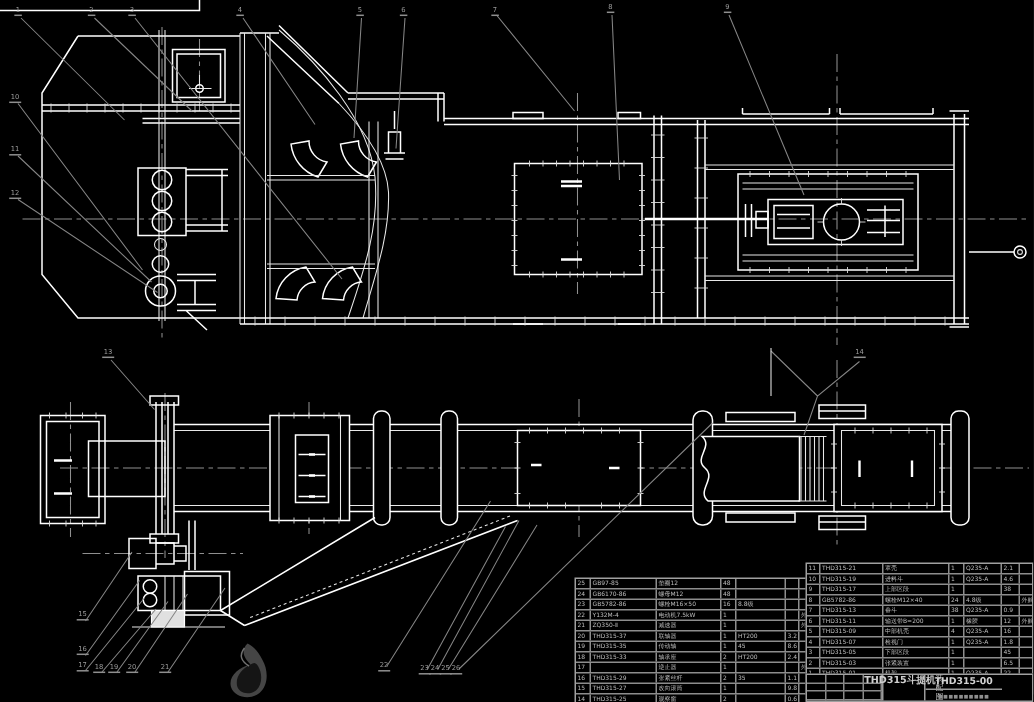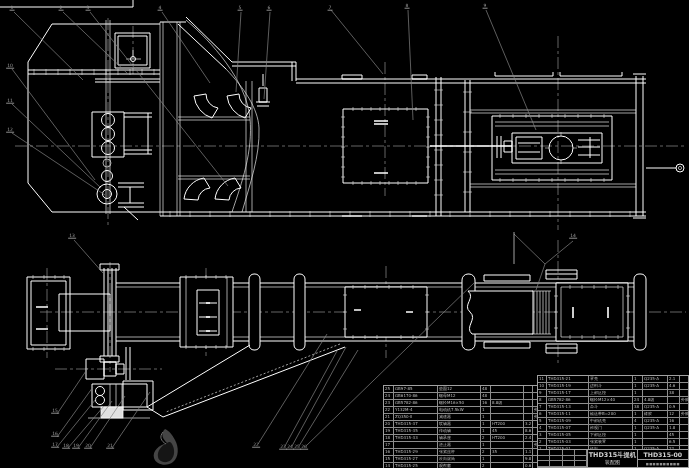--- a/index.html
+++ b/index.html
@@ -26,22 +26,22 @@
             overflow:hidden;white-space:nowrap;padding-left:1px;}
   .bom-head .bom-cell{font-size:4.4px;color:#c8c8c8;text-align:center;padding-left:0;}
   .bom-head{height:8px !important;}
   .bom-head .bom-cell{line-height:8px;}
   
   #titleblock{position:absolute;left:537px;top:449px;width:152px;height:19px;background:#000;
               border:.8px solid #a0a0a0;box-sizing:border-box;display:flex;}
   #tb-grid{width:51px;display:grid;grid-template-columns:repeat(4,1fr);grid-template-rows:repeat(3,1fr);
            border-right:.6px solid #9a9a9a;box-sizing:border-box;}
   #tb-grid div{border-right:.4px solid #8a8a8a;border-bottom:.4px solid #8a8a8a;}
-  #tb-title{width:50px;border-right:.6px solid #9a9a9a;box-sizing:border-box;text-align:center;
-            display:flex;flex-direction:column;justify-content:center;}
+  #tb-title{width:28px;border-right:.6px solid #9a9a9a;box-sizing:border-box;text-align:center;
+            display:flex;flex-direction:row;justify-content:center;}
   #tb-title .t1{font-size:6.4px;line-height:7px;color:#cfcfcf;font-weight:bold;white-space:nowrap;}
   #tb-title .t2{font-size:5.2px;line-height:6px;color:#c3c3c3;}
   #tb-no{width:51px;display:flex;flex-direction:column;}
   #tb-no .n1{font-size:6.2px;line-height:9px;color:#d2d2d2;font-weight:bold;text-align:center;
              border-bottom:.5px solid #9a9a9a;white-space:nowrap;}
   #tb-no .n2{font-size:3.2px;line-height:8px;color:#8e8e8e;text-align:center;letter-spacing:.4px;
              overflow:hidden;white-space:nowrap;}
 </style>
 </head>
 <body>

